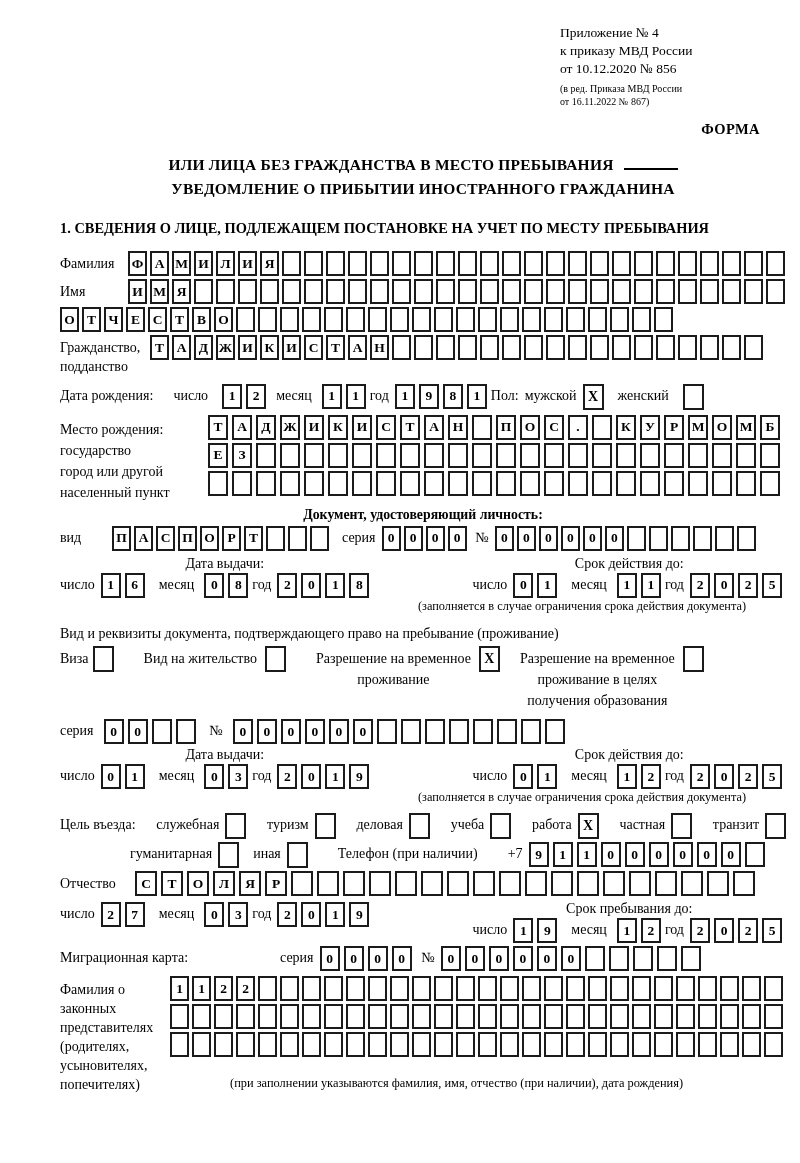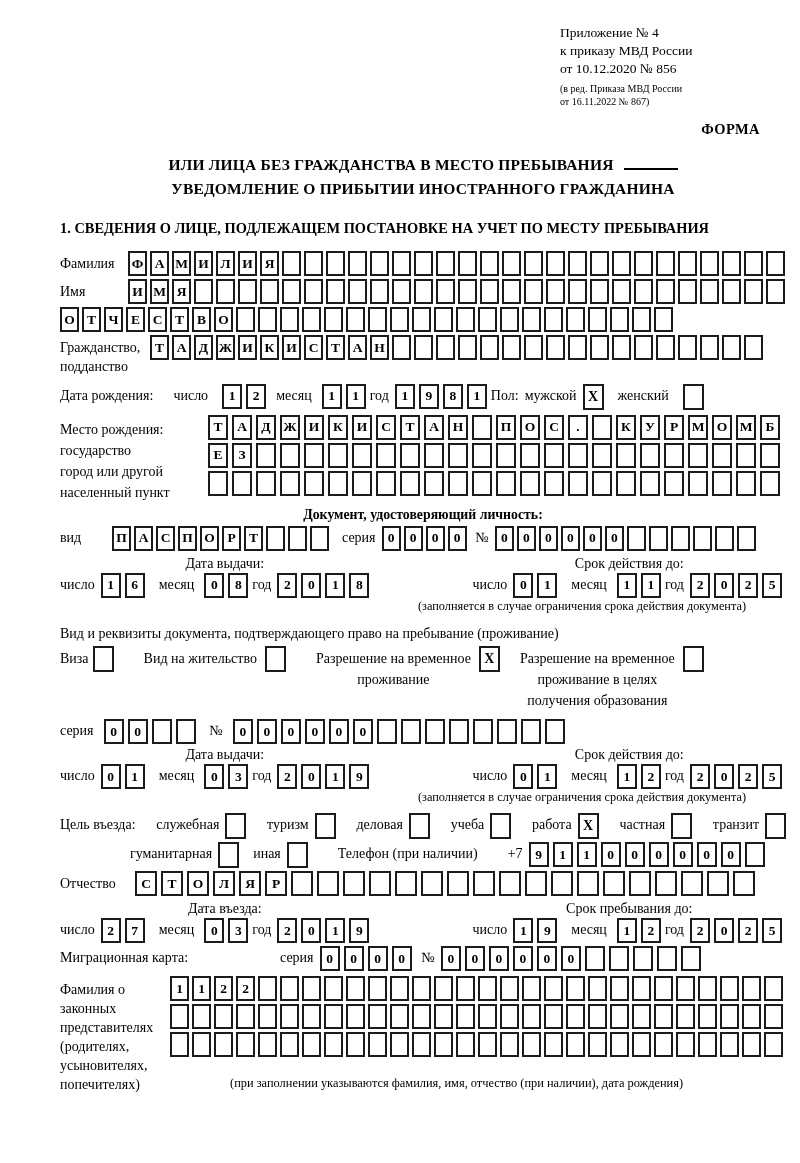--- a/index.html
+++ b/index.html
@@ -614,21 +614,20 @@
         <span class="cell"></span>
         <span class="cell"></span>
         <span class="cell"></span>
         <span class="cell"></span>
         <span class="cell"></span>
       </div>
   </div>
 
   <div class="dates-row mt5">
     <div class="dcol-left">
-      <div class="dhead">Дата въезда:</div>
       <div class="dline">
         <span class="inline-lbl">число</span>
         <span class="cells p24 ml6">
             <span class="cell">2</span>
             <span class="cell">7</span>
           </span>
         <span class="inline-lbl ml10">месяц</span>
         <span class="cells p24 ml10">
             <span class="cell">0</span>
             <span class="cell">3</span>

